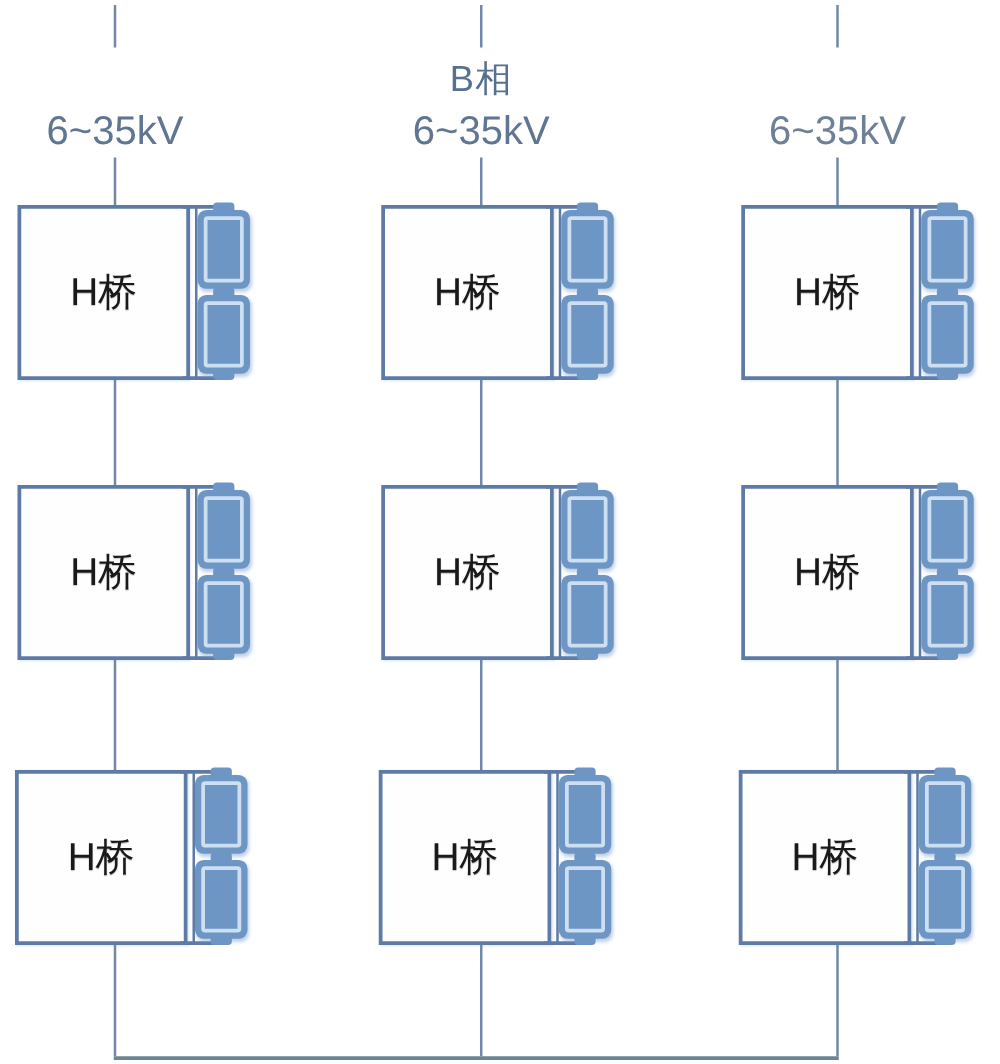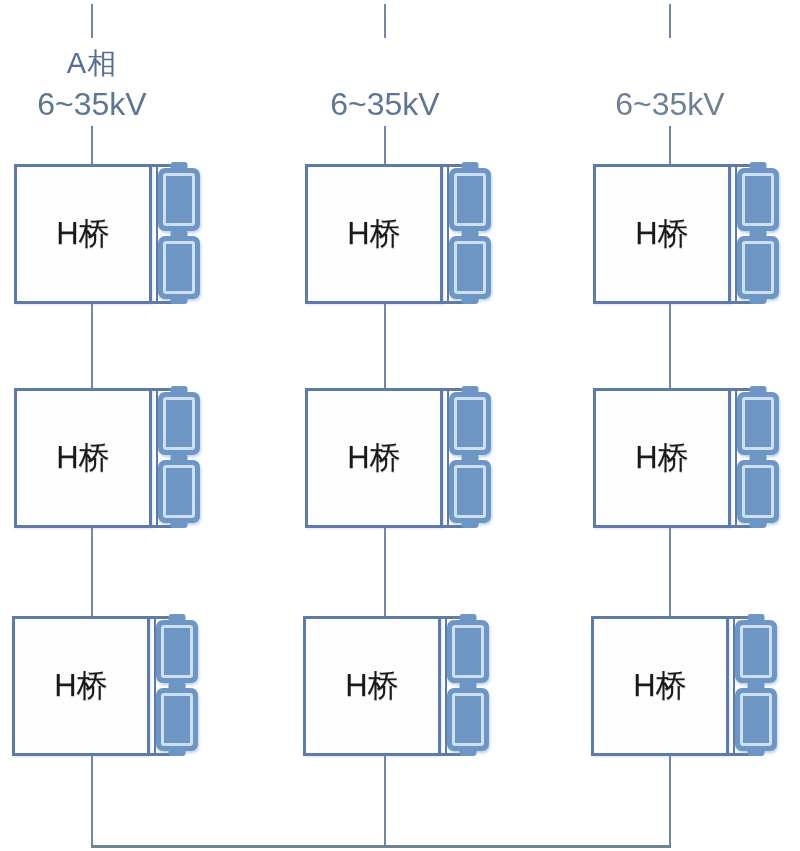--- a/index.html
+++ b/index.html
@@ -65,25 +65,25 @@
   }
   .nub.top{top:-6px;border-radius:3px 3px 0 0;}
   .nub.bot{bottom:-5px;border-radius:0 0 3px 3px;}
 </style>
 </head>
 <body>
 
 <div class="canvas">
 
   <div class="vline" style="left:91px;top:4px;height:34px;"></div>
-  <div class="phase-label" style="left:12px;top:44px;">A相</div>
   <div class="volt-label" style="left:2px;top:86px;">6~35kV</div>
   <div class="vline" style="left:91px;top:126px;height:38px;"></div>
 
   <div class="vline" style="left:384px;top:4px;height:34px;"></div>
+  <div class="phase-label" style="left:305px;top:44px;">B相</div>
   <div class="volt-label" style="left:295px;top:86px;">6~35kV</div>
   <div class="vline" style="left:384px;top:126px;height:38px;"></div>
 
   <div class="vline" style="left:669px;top:4px;height:34px;"></div>
   <div class="volt-label gray" style="left:580px;top:86px;">6~35kV</div>
   <div class="vline" style="left:669px;top:126px;height:38px;"></div>
 
   <div class="cell" style="left:14px;top:164px;">
     <div class="hbox">
       <span class="hlabel">H桥</span>

